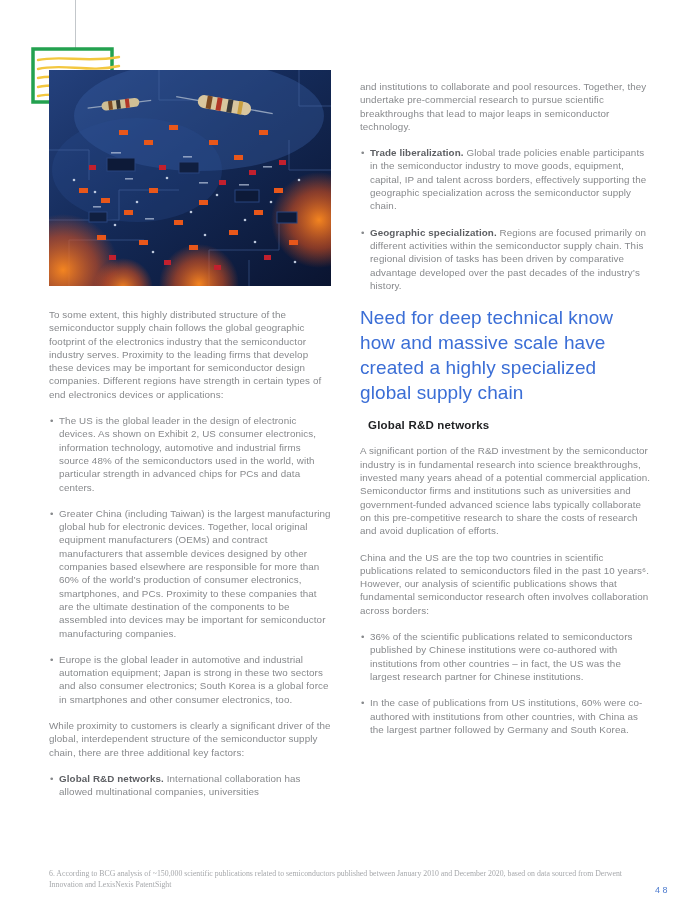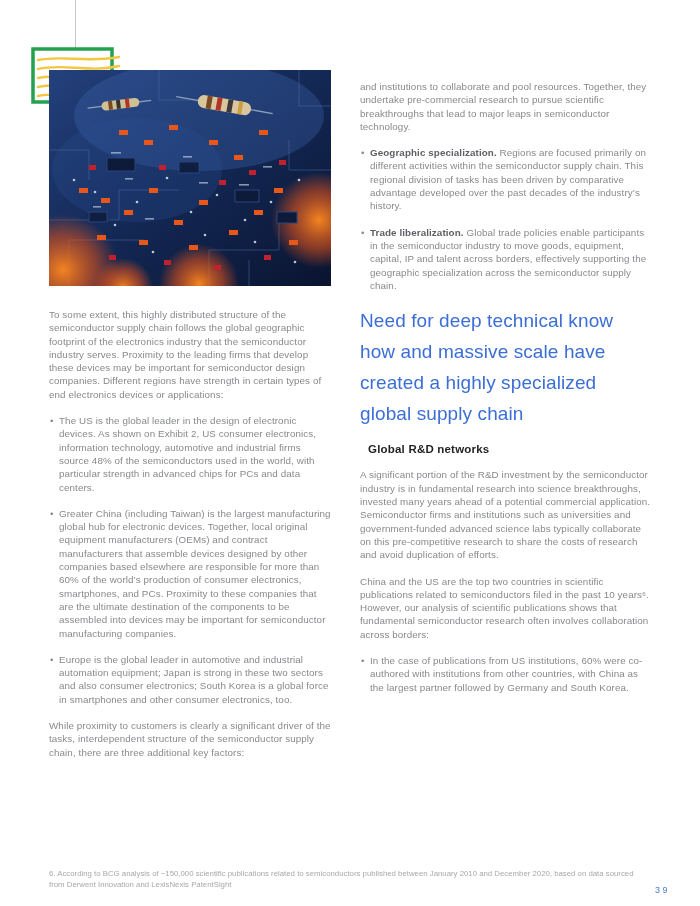--- a/index.html
+++ b/index.html
@@ -14,31 +14,31 @@
   .photo { position:absolute; left:49px; top:70px; width:282px; height:216px; overflow:hidden; }
   .col { position:absolute; font-size:9.8px; line-height:13.3px; color:#87898c; letter-spacing:0.1px; }
   .col-left  { left:49px;  top:296px; width:284px; }
   .col-right { left:360px; top:68px;  width:292px; }
   p.para { margin:12px 0 13px 0; }
   ul.blist { list-style:none; margin:0; padding:0; }
   ul.blist li { position:relative; padding-left:10px; margin-bottom:13px; }
   ul.blist li::before { content:"\2022"; position:absolute; left:1px; top:0; color:#87898c; }
   .bold-lead { font-weight:bold; color:#5e6064; }
   .section-heading {
-    font-size:19px; line-height:31px; color:#3b6ed6; font-weight:400;
+    font-size:19px; line-height:25px; color:#3b6ed6; font-weight:400;
     margin:2px 0 14px 0; letter-spacing:0.1px;
   }
   .lead-in { margin:0 0 16px 0; }
   .subsection-heading {
     font-size:11.5px; font-weight:bold; color:#1f2022;
     letter-spacing:0.2px; margin:0 0 11px 8px;
   }
   .footnote {
     position:absolute; left:49px; top:869px; width:600px;
-    font-size:7.8px; line-height:10.5px; color:#a6a8ab;
+    font-size:7.8px; line-height:10.5px; color:#a6a8ab;font-family:Liberation Serif, serif;
   }
   .page-number {
     position:absolute; right:30px; top:885px;
     font-size:9px; color:#4e7ccf; letter-spacing:2.5px;
   }
 </style>
 </head>
 <body>
 
 <div class="page">
@@ -170,35 +170,39 @@
     </svg>
   </div>
 
   <div class="col col-left">
     <p class="para">To some extent, this highly distributed structure of the semiconductor supply chain follows the global geographic footprint of the electronics industry that the semiconductor industry serves. Proximity to the leading firms that develop these devices may be important for semiconductor design companies. Different regions have strength in certain types of end electronics devices or applications:</p>
     <ul class="blist">
       <li>The US is the global leader in the design of electronic devices. As shown on Exhibit 2, US consumer electronics, information technology, automotive and industrial firms source 48% of the semiconductors used in the world, with particular strength in advanced chips for PCs and data centers.</li>
       <li>Greater China (including Taiwan) is the largest manufacturing global hub for electronic devices. Together, local original equipment manufacturers (OEMs) and contract manufacturers that assemble devices designed by other companies based elsewhere are responsible for more than 60% of the world’s production of consumer electronics, smartphones, and PCs. Proximity to these companies that are the ultimate destination of the components to be assembled into devices may be important for semiconductor manufacturing companies.</li>
       <li>Europe is the global leader in automotive and industrial automation equipment; Japan is strong in these two sectors and also consumer electronics; South Korea is a global force in smartphones and other consumer electronics, too.</li>
     </ul>
-    <p class="para">While proximity to customers is clearly a significant driver of the tasks, interdependent structure of the semiconductor supply chain, there are three additional key factors:</p>
+    <p class="para">While proximity to customers is clearly a significant driver of the global, interdependent structure of the semiconductor supply chain, there are three additional key factors:</p>
+    <ul class="blist">
+      <li><span class="bold-lead">Global R&amp;D networks.</span> <span>International collaboration has allowed multinational companies, universities</span></li>
+    </ul>
   </div>
 
   <div class="col col-right">
     <p class="para">and institutions to collaborate and pool resources. Together, they undertake pre-commercial research to pursue scientific breakthroughs that lead to major leaps in semiconductor technology.</p>
     <ul class="blist">
+      <li><span class="bold-lead">Trade liberalization.</span> <span>Global trade policies enable participants in the semiconductor industry to move goods, equipment, capital, IP and talent across borders, effectively supporting the geographic specialization across the semiconductor supply chain.</span></li>
       <li><span class="bold-lead">Geographic specialization.</span> <span>Regions are focused primarily on different activities within the semiconductor supply chain. This regional division of tasks has been driven by comparative advantage developed over the past decades of the industry’s history.</span></li>
-      <li><span class="bold-lead">Trade liberalization.</span> <span>Global trade policies enable participants in the semiconductor industry to move goods, equipment, capital, IP and talent across borders, effectively supporting the geographic specialization across the semiconductor supply chain.</span></li>
     </ul>
     <h2 class="section-heading">Need for deep technical know how and massive scale have created a highly specialized global supply chain</h2>
     <h3 class="subsection-heading">Global R&amp;D networks</h3>
     <p class="para">A significant portion of the R&amp;D investment by the semiconductor industry is in fundamental research into science breakthroughs, invested many years ahead of a potential commercial application. Semiconductor firms and institutions such as universities and government-funded advanced science labs typically collaborate on this pre-competitive research to share the costs of research and avoid duplication of efforts.</p>
     <p class="para">China and the US are the top two countries in scientific publications related to semiconductors filed in the past 10 years⁶. However, our analysis of scientific publications shows that fundamental semiconductor research often involves collaboration across borders:</p>
     <ul class="blist">
+      <li>36% of the scientific publications related to semiconductors published by Chinese institutions were co-authored with institutions from other countries – in fact, the US was the largest research partner for Chinese institutions.</li>
       <li>In the case of publications from US institutions, 60% were co-authored with institutions from other countries, with China as the largest partner followed by Germany and South Korea.</li>
     </ul>
   </div>
 
   <div class="footnote">6. According to BCG analysis of ~150,000 scientific publications related to semiconductors published between January 2010 and December 2020, based on data sourced from Derwent Innovation and LexisNexis PatentSight</div>
 
-  <div class="page-number">39</div>
+  <div class="page-number">48</div>
 
 </div>
 
 </body></html>

